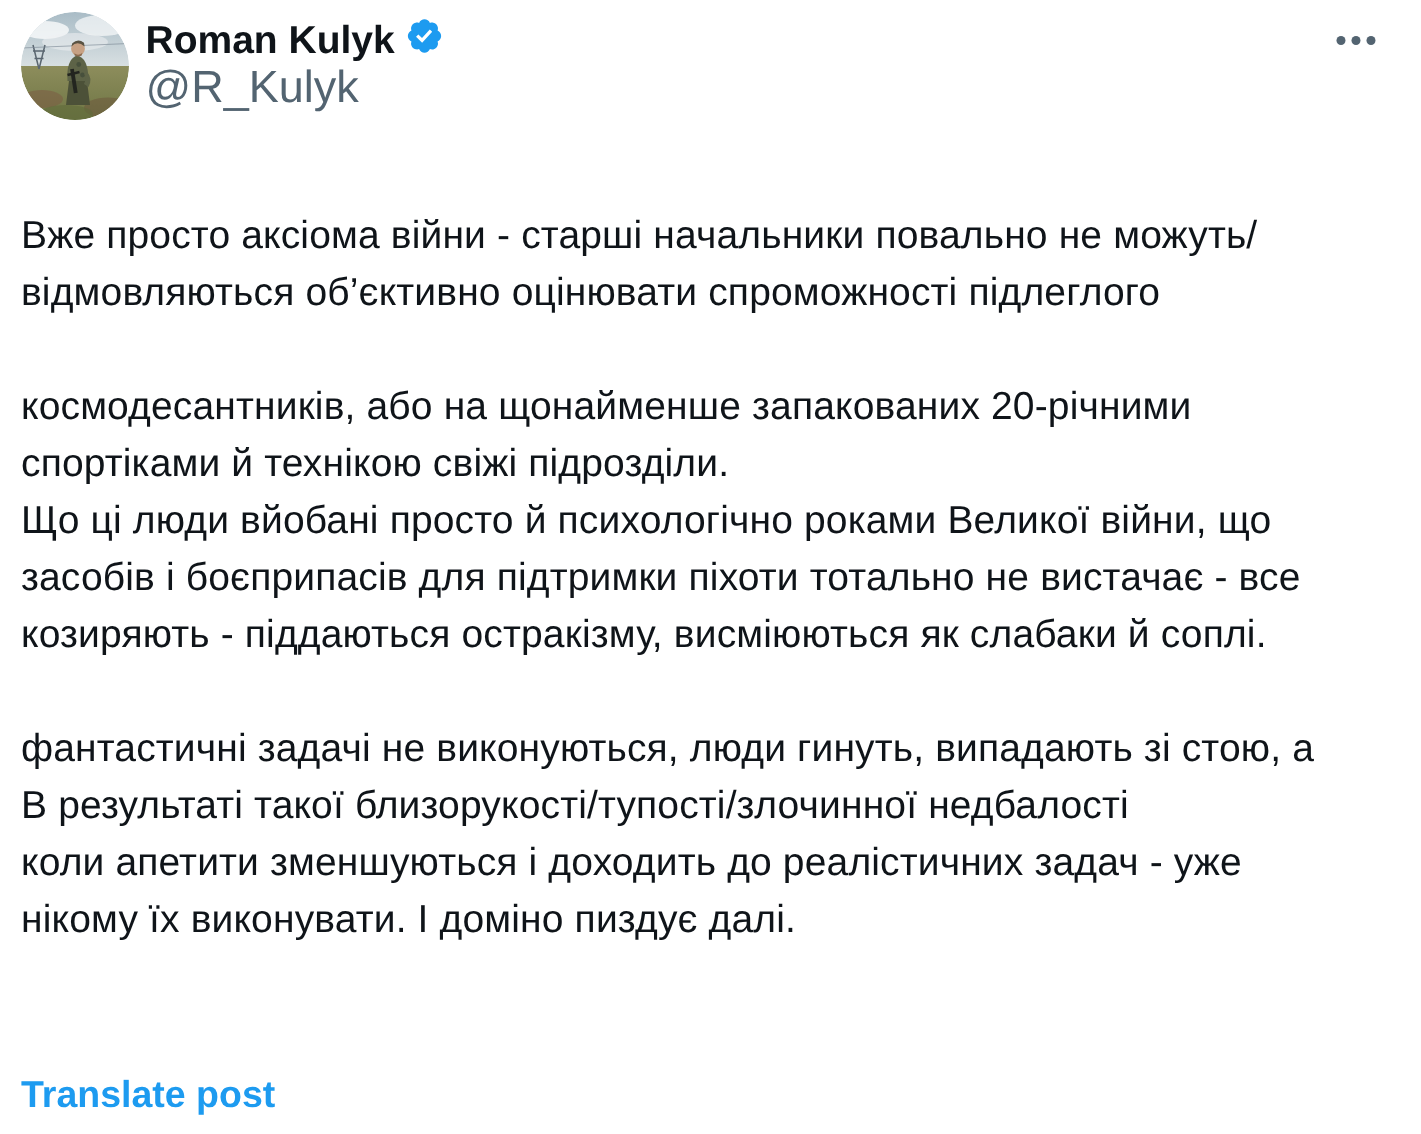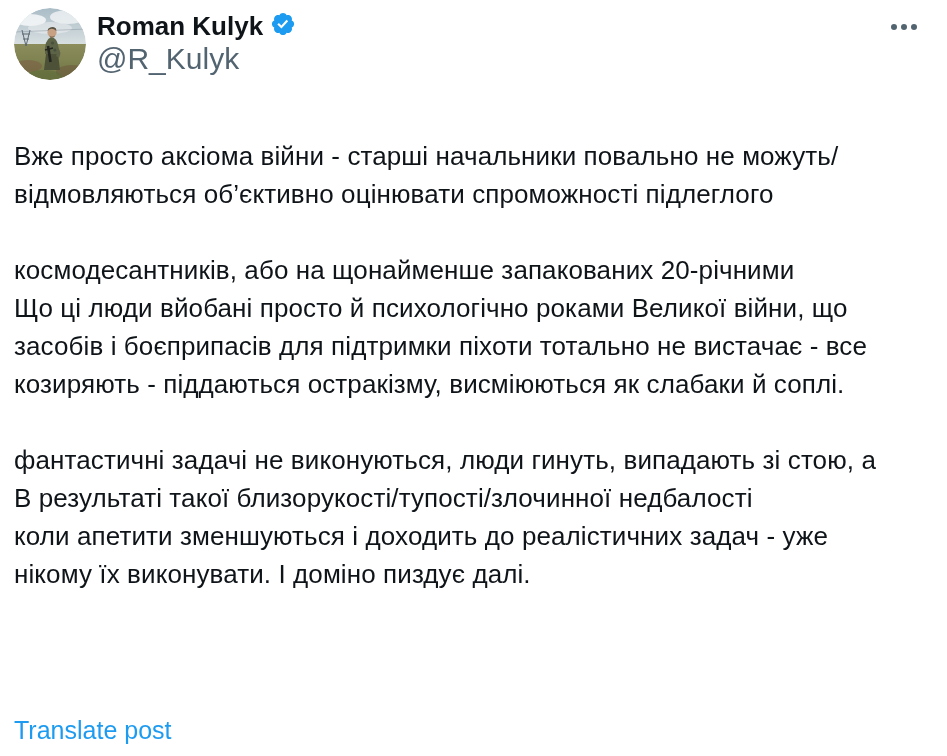--- a/index.html
+++ b/index.html
@@ -43,21 +43,21 @@
   .block + .block { margin-top: 38px; }
   .tweet-line {
     font-size: 26px; line-height: 38px;
     color: #0f1419; white-space: nowrap;
     letter-spacing: 0.1px;
   }
 
   .translate-link {
     position: absolute; left: 14px; top: 714px;
     font-size: 25px; line-height: 32px;
-    color: #1d9bf0; cursor: pointer;
+    color: #1d9bf0; cursor: pointer; font-weight: bold;
   }
 </style>
 </head>
 <body>
 
 <div class="post">
 
   <div class="avatar">
     <svg width="72" height="72" viewBox="0 0 72 72">
       <defs>
@@ -121,20 +121,21 @@
     <span class="dot"></span>
   </div>
 
   <div class="body-text">
     <div class="block">
       <div class="tweet-line">Вже просто аксіома війни - старші начальники повально не можуть/</div>
       <div class="tweet-line">відмовляються об’єктивно оцінювати спроможності підлеглого</div>
     </div>
     <div class="block">
       <div class="tweet-line">космодесантників, або на щонайменше запакованих 20-річними</div>
+      <div class="tweet-line">спортіками й технікою свіжі підрозділи.</div>
       <div class="tweet-line">Що ці люди вйобані просто й психологічно роками Великої війни, що</div>
       <div class="tweet-line">засобів і боєприпасів для підтримки піхоти тотально не вистачає - все</div>
       <div class="tweet-line">козиряють - піддаються остракізму, висміюються як слабаки й соплі.</div>
     </div>
     <div class="block">
       <div class="tweet-line">фантастичні задачі не виконуються, люди гинуть, випадають зі стою, а</div>
       <div class="tweet-line">В результаті такої близорукості/тупості/злочинної недбалості</div>
       <div class="tweet-line">коли апетити зменшуються і доходить до реалістичних задач - уже</div>
       <div class="tweet-line">нікому їх виконувати. І доміно пиздує далі.</div>
     </div>

